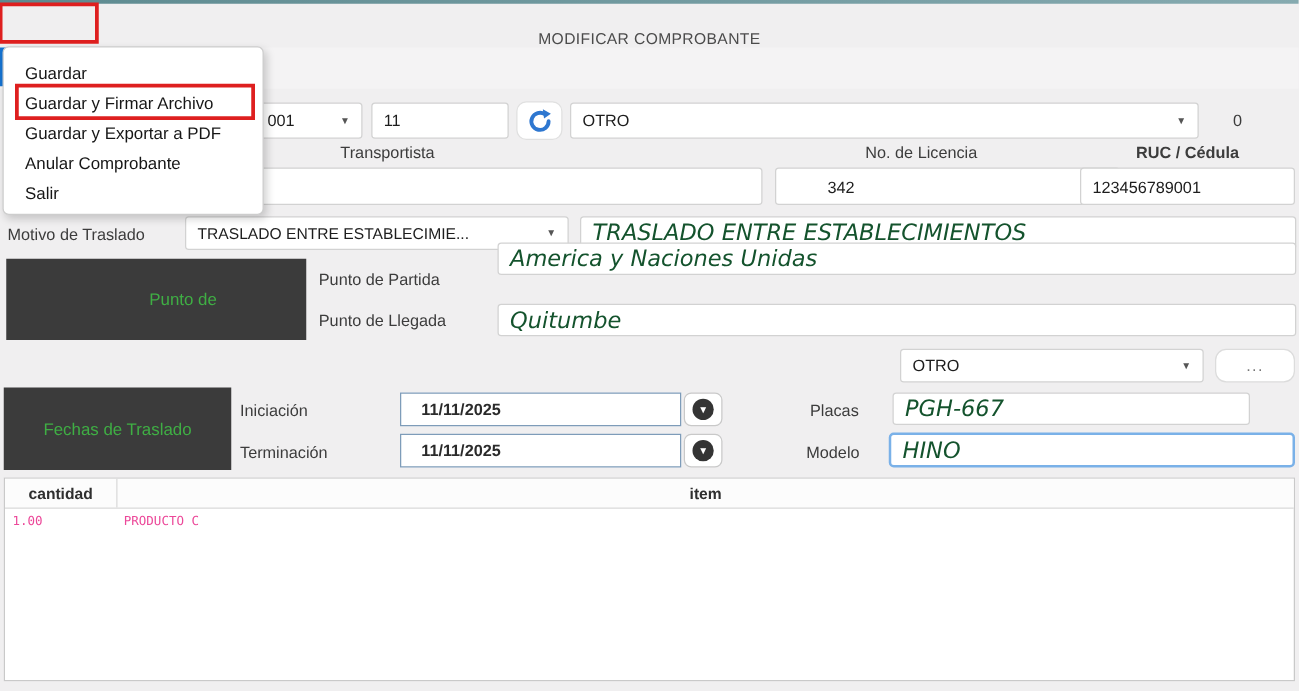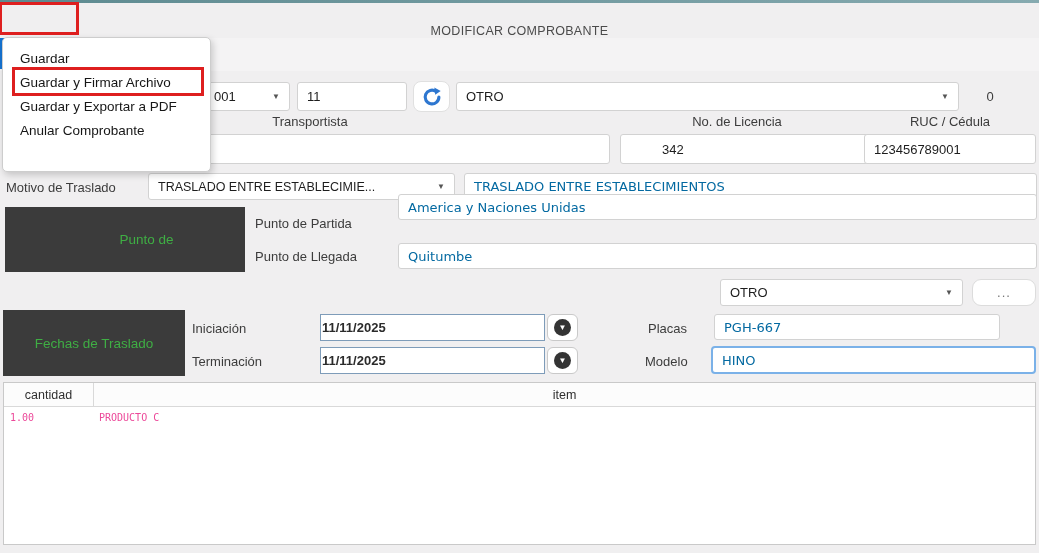--- a/index.html
+++ b/index.html
@@ -29,48 +29,48 @@
   .dd-item { height:24px; line-height:24px; padding-left:17px; color:#161616; font-size:13.5px; }
 
   
   .annotation { position:absolute; border:3px solid #de1f1f; z-index:60; pointer-events:none; }
 
   
   .field, .combo { position:absolute; background:#fff; border:1px solid #d2d2d2;
     border-radius:3px; display:flex; align-items:center; padding:0 9px; color:#1d1d1d; }
   .combo { justify-content:space-between; }
   .caret { font-size:8px; color:#555; flex:0 0 auto; }
-  .hand { font-family:"DejaVu Sans", sans-serif; font-size:13px; color:#0369a1; }
+  .hand { font-family:"DejaVu Sans", sans-serif; font-style:italic; font-size:18px; color:#14532d; }
   .lbl { position:absolute; color:#3c3c3c; }
 
   .refresh-btn { position:absolute; left:413px; top:81px; width:37px; height:31px;
     background:#fff; border:1px solid #e0e0e0; border-radius:8px;
     display:flex; align-items:center; justify-content:center; }
 
   .darkbox { position:absolute; background:#3b3b3b; color:#3fae44;
     display:flex; align-items:center; justify-content:center; font-size:13.5px; }
 
   .datefield { position:absolute; background:#fff; border:1px solid #7e9cb9;
-    display:flex; align-items:center; padding:0 1px; font-weight:bold; font-size:13px; }
+    display:flex; align-items:center; padding:0 16px; font-weight:bold; font-size:13px; }
   .datebtn { position:absolute; width:31px; height:27px; background:#fff;
     border:1px solid #c9c9c9; border-radius:6px; display:flex; align-items:center; justify-content:center; }
   .datebtn .circ { width:17px; height:17px; border-radius:50%; background:#343434;
     display:flex; align-items:center; justify-content:center; color:#fff; font-size:8px; line-height:1; }
 
   .more-btn { position:absolute; left:972px; top:279px; width:64px; height:27px;
     background:#fff; border:1px solid #dcdcdc; border-radius:9px; color:#777;
     display:flex; align-items:center; justify-content:center; letter-spacing:1px; }
 
   .focused { border:2px solid #7ab1e8; border-radius:4px; }
 
   
   .items-table { position:absolute; left:3px; top:382px; width:1033px; height:163px;
     background:#fff; border:1px solid #c9c9c9; }
   .it-header { display:flex; height:24px; border-bottom:1px solid #d9d9d9; background:#fcfcfc;
-    color:#2f2f2f; font-size:12.5px; }
+    color:#2f2f2f; font-size:12.5px;font-weight:bold; }
   .it-h-cant { width:90px; border-right:1px solid #d9d9d9; display:flex; align-items:center; justify-content:center; }
   .it-h-item { flex:1; display:flex; align-items:center; justify-content:center; }
   .it-row { display:flex; height:21px; font-family:"DejaVu Sans Mono", monospace; font-size:10px; color:#ec4899; }
   .it-c-cant { width:90px; display:flex; align-items:center; padding-left:6px; }
   .it-c-item { flex:1; display:flex; align-items:center; padding-left:5px; }
 </style>
 </head>
 <body>
 
 <div class="topline"></div>
@@ -104,21 +104,21 @@
   </svg>
 </div>
 <div class="combo" style="left:456px;top:82px;width:503px;height:29px;">
   <span>OTRO</span>
   <span class="caret">▼</span>
 </div>
 <div class="lbl" style="left:975px;top:89px;width:30px;text-align:center;">0</div>
 
 <div class="lbl" style="left:230px;top:114px;width:160px;text-align:center;">Transportista</div>
 <div class="lbl" style="left:657px;top:114px;width:160px;text-align:center;">No. de Licencia</div>
-<div class="lbl" style="left:870px;top:114px;width:160px;text-align:center;">RUC / Cédula</div>
+<div class="lbl" style="left:870px;top:114px;width:160px;text-align:center;font-weight:bold;">RUC / Cédula</div>
 
 <div class="field" style="left:6px;top:134px;width:604px;height:30px;">
   <span></span>
 </div>
 <div class="field" style="left:620px;top:134px;width:276px;height:30px;padding-left:41px;">
   <span>342</span>
 </div>
 <div class="field" style="left:864px;top:134px;width:172px;height:30px;">
   <span>123456789001</span>
 </div>
@@ -188,15 +188,16 @@
     <div class="it-c-cant">1.00</div>
     <div class="it-c-item">PRODUCTO C</div>
   </div>
 </div>
 
 <div class="dropdown">
   <div class="dd-item">Guardar</div>
   <div class="dd-item">Guardar y Firmar Archivo</div>
   <div class="dd-item">Guardar y Exportar a PDF</div>
   <div class="dd-item">Anular Comprobante</div>
+  <div class="dd-item">Salir</div>
 </div>
 
 <div class="annotation" style="left:12px;top:67px;width:192px;height:29px;"></div>
 
 </body></html>

